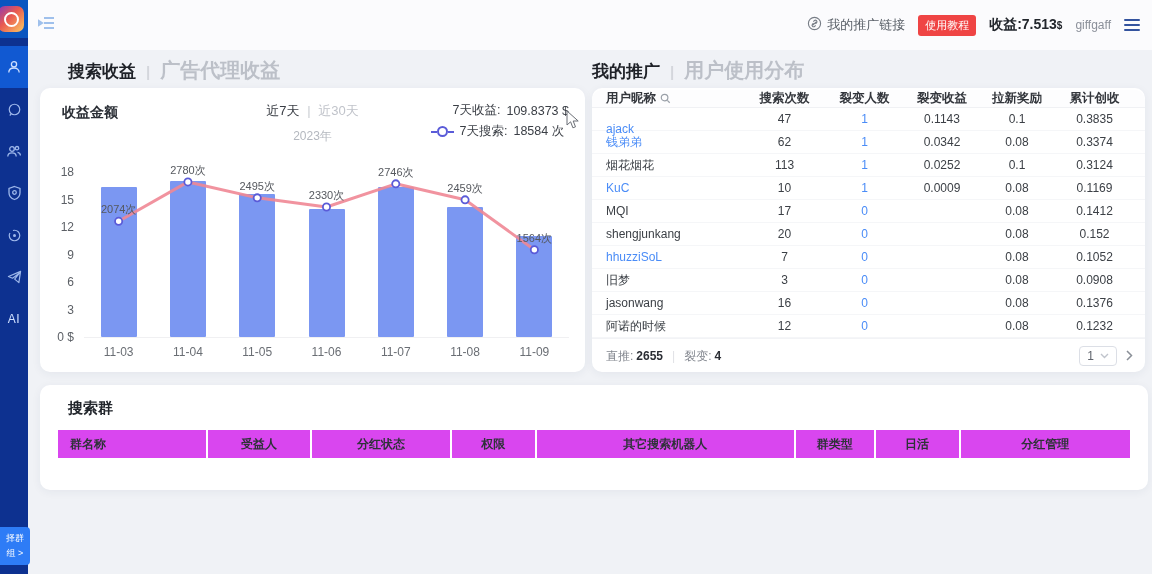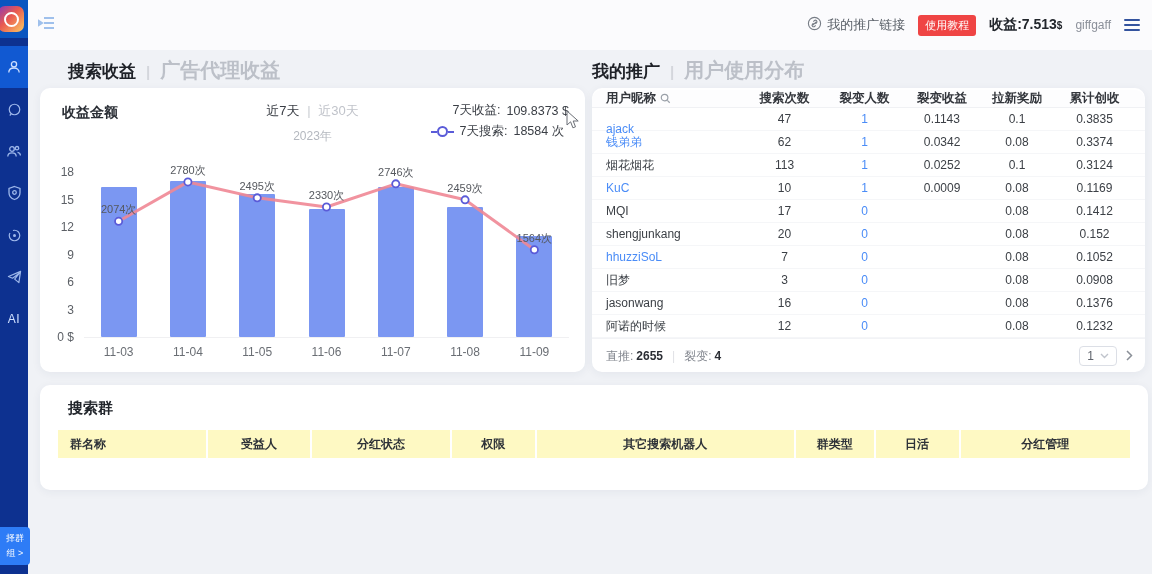--- a/index.html
+++ b/index.html
@@ -80,21 +80,21 @@
     padding:7px 12px 9px 14px;border-top:1px solid #f2f3f6;font-size:12px;color:#83878f;}
   .tfoot b{color:#2b2e34;margin-left:3px;}
   .foot-sep{color:#e0e2e6;margin:0 9px;}
   .pager{display:flex;align-items:center;gap:9px;}
   .page-select{display:flex;align-items:center;gap:6px;border:1px solid #dcdfe6;border-radius:4px;
     padding:2px 7px;font-size:12px;color:#5f646c;cursor:pointer;background:#fff;}
   .next-btn{color:#8a8f97;font-size:13px;cursor:pointer;}
   
   .bottom-title{font-size:15px;font-weight:bold;color:#22262c;margin:2px 0 12px 12px;}
   .bhead{display:flex;height:28px;margin:0 2px;}
-  .bhead .bcell{background:#fef9c3;color:#2e3238;font-size:12px;font-weight:bold;
+  .bhead .bcell{background:#d946ef;color:#2e3238;font-size:12px;font-weight:bold;
     display:flex;align-items:center;justify-content:center;border-right:2px solid #fff;box-sizing:border-box;}
   .bhead .bcell:first-child{justify-content:flex-start;padding-left:12px;}
   .bhead .bcell:last-child{border-right:none;}
   
   .cursor{position:absolute;left:566px;top:110px;z-index:50;pointer-events:none;}
 </style>
 </head>
 <body>
 
 <div class="sidebar">

